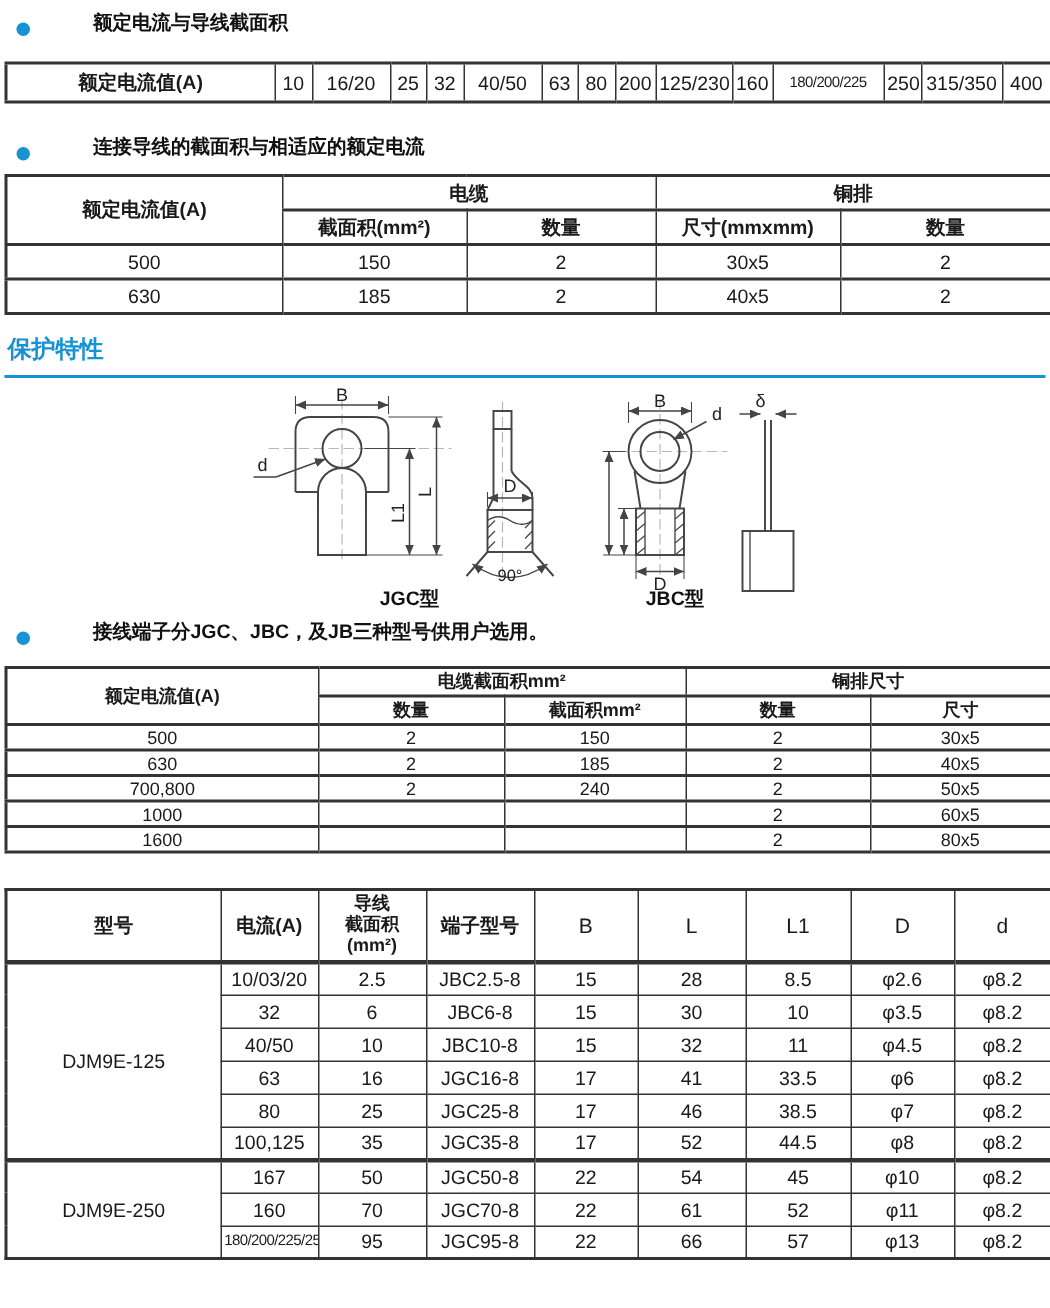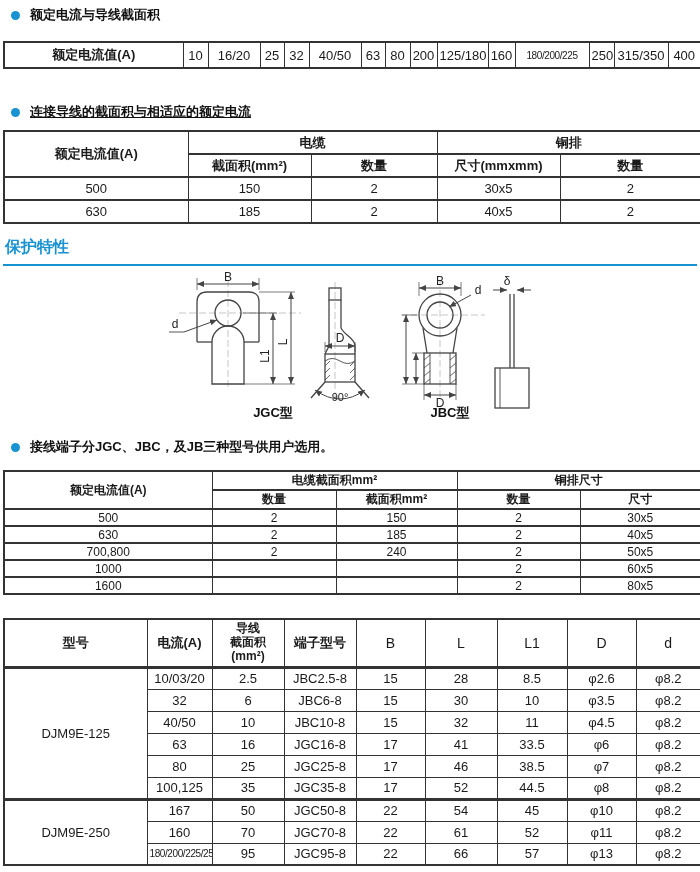--- a/index.html
+++ b/index.html
@@ -6,21 +6,21 @@
   html, body { width: 700px; background: #ffffff; }
   body {
     font-family: "Liberation Sans", "DejaVu Sans", sans-serif;
     color: #1a1a1a;
     width: 700px; height: 872px;
     overflow: hidden;
   }
   .page { padding: 6px 3px 0 3px; }
 
   
-  .brow { display: flex; align-items: center; font-size: 13px; font-weight: bold; color: #111; }
+  .brow { display: flex; align-items: flex-end; font-size: 13px; font-weight: bold; color: #111; gap: 32px; }
   .bdot { width: 9px; height: 9px; border-radius: 50%; background: #1792d2; margin: 0 10px 0 8px; flex: none; }
 
   
   table { width: 100%; border-collapse: collapse; table-layout: fixed; background: #fff; }
   th, td {
     border: 1px solid #333;
     border-top-width: 2px; border-bottom-width: 2px;
     text-align: center; vertical-align: middle;
     font-size: 13px; padding: 0 2px; overflow: hidden;
   }
@@ -28,21 +28,21 @@
   th { font-weight: bold; }
   td { font-weight: normal; }
   td.condensed { font-size: 10px; letter-spacing: -0.4px; }
 
   
   .t1 { margin-top: 17px; }
   .t1 tr { height: 26px; }
   .t1 td:first-child { font-weight: bold; }
 
   
-  .h2 { margin-top: 34px; text-decoration: underline; }
+  .h2 { margin-top: 20px; }
 
   
   .t2 { margin-top: 9px; }
   .t2 tr { height: 23px; }
 
   
   .sec-title {
     margin-top: 13px;
     color: #1792d2; font-size: 16px; font-weight: bold;
     padding: 0 0 6px 2px;
@@ -56,21 +56,21 @@
   .dim { stroke: #444; stroke-width: 1; fill: none;
          marker-start: url(#ar); marker-end: url(#ar); }
   .ext { stroke: #444; stroke-width: 0.7; }
   .cl  { stroke: #b8b8b8; stroke-width: 0.8; stroke-dasharray: 7 3; }
   .hat { stroke: #444; stroke-width: 0.8; }
   .dt  { font-size: 12px; fill: #222; }
   .sm  { font-size: 11px; fill: #222; }
   .dl  { font-size: 13px; font-weight: bold; fill: #111; }
 
   
-  .h3 { margin-top: 18px; }
+  .h3 { margin-top: 6px; }
 
   
   .t3 { margin-top: 14px; }
   .t3 thead tr { height: 19px; }
   .t3 tbody tr { height: 17px; }
   .t3 th, .t3 td { font-size: 12px; }
 
   
   .t4 { margin-top: 23px; }
   .t4 th, .t4 td { border: 1px solid #333; }
@@ -114,21 +114,21 @@
         <tr>
           <td>额定电流值(A)</td>
           <td>10</td>
           <td>16/20</td>
           <td>25</td>
           <td>32</td>
           <td>40/50</td>
           <td>63</td>
           <td>80</td>
           <td>200</td>
-          <td>125/180</td>
+          <td>125/230</td>
           <td>160</td>
           <td class="condensed">180/200/225</td>
           <td>250</td>
           <td>315/350</td>
           <td>400</td>
         </tr>
       </tbody>
   </table>
 
   <div class="brow h2">

